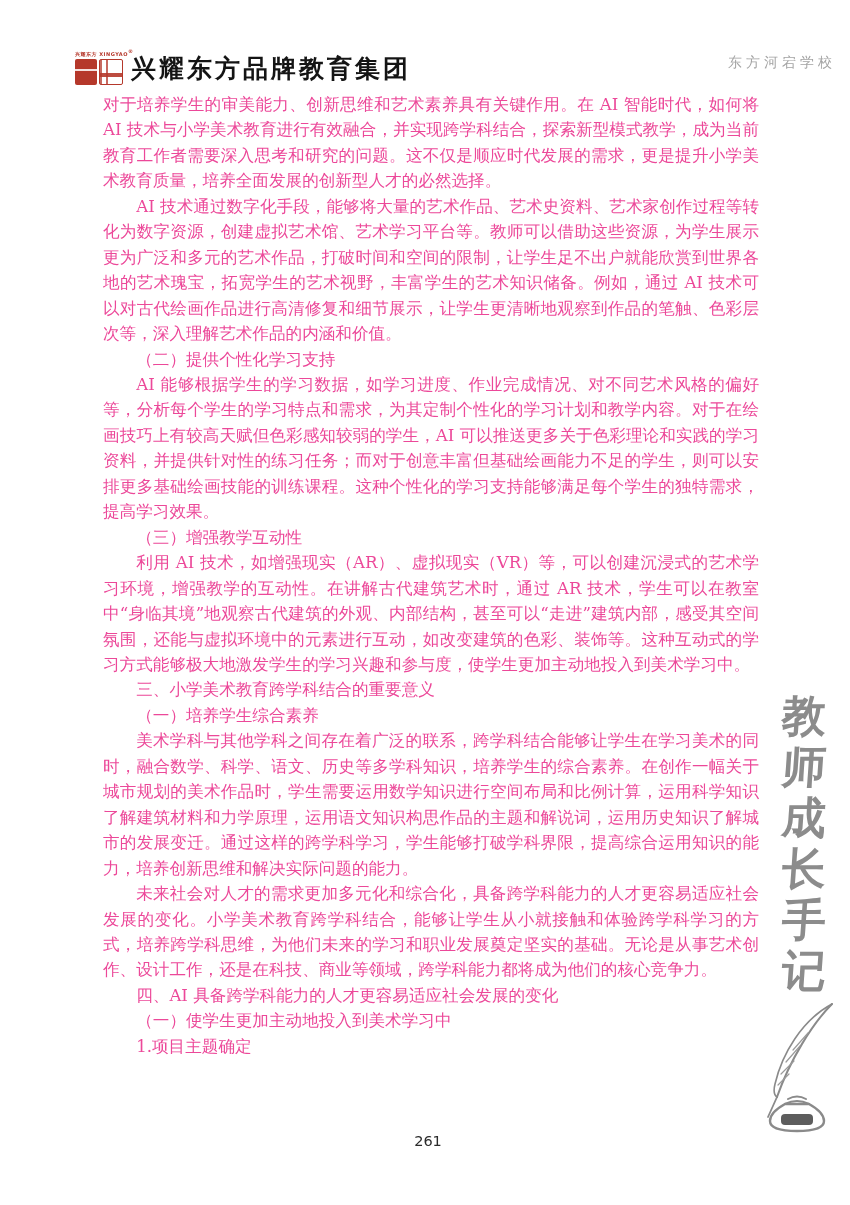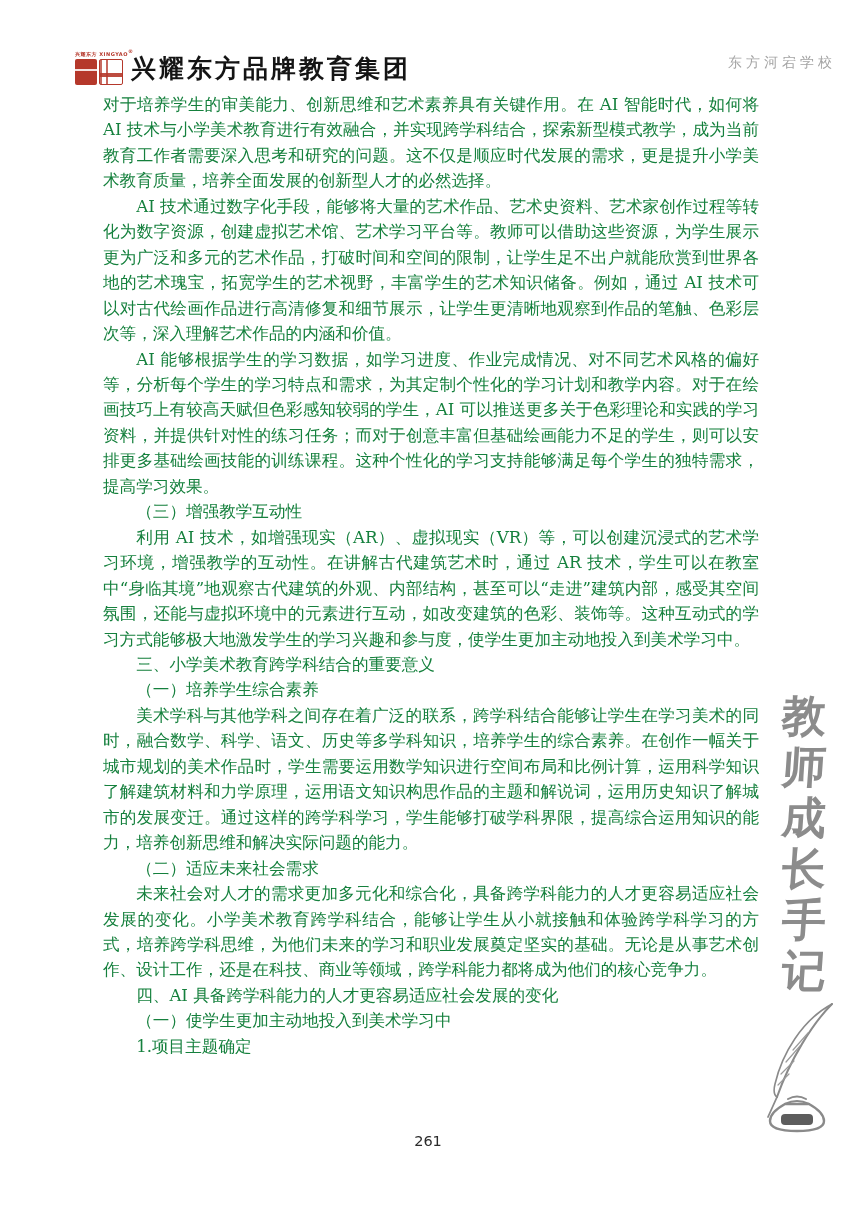--- a/index.html
+++ b/index.html
@@ -43,21 +43,21 @@
     letter-spacing:3px; white-space:nowrap;
   }
   .school-name {
     position:absolute; right:0; top:8px;
     font-size:14px; color:#a3a3a3; letter-spacing:4px; white-space:nowrap;
   }
 
   
   .doc-body {
     position:absolute; left:103px; top:92px; width:656px;
-    color:#15803d; font-size:16.6px; line-height:25.45px;
+    color:#ec4899; font-size:16.6px; line-height:25.45px;
     text-align:justify; text-justify:inter-ideograph;
   }
   .doc-body p { margin:0; text-indent:2em; }
   .doc-body p.continuation { text-indent:0; }
   .doc-body p.heading { text-indent:2em; }
 
   
   .vertical-title {
     position:absolute; left:772px; top:690px; width:64px;
     text-align:center; color:#8c8c8c;
@@ -91,27 +91,27 @@
         <div class="logo-block-b"></div>
       </div>
     </div>
     <div class="brand-title">兴耀东方品牌教育集团</div>
     <div class="school-name">东方河宕学校</div>
   </div>
 
   <div class="doc-body">
       <p class="continuation">对于培养学生的审美能力、创新思维和艺术素养具有关键作用。在 AI 智能时代，如何将 AI 技术与小学美术教育进行有效融合，并实现跨学科结合，探索新型模式教学，成为当前教育工作者需要深入思考和研究的问题。这不仅是顺应时代发展的需求，更是提升小学美术教育质量，培养全面发展的创新型人才的必然选择。</p>
       <p class="body">AI 技术通过数字化手段，能够将大量的艺术作品、艺术史资料、艺术家创作过程等转化为数字资源，创建虚拟艺术馆、艺术学习平台等。教师可以借助这些资源，为学生展示更为广泛和多元的艺术作品，打破时间和空间的限制，让学生足不出户就能欣赏到世界各地的艺术瑰宝，拓宽学生的艺术视野，丰富学生的艺术知识储备。例如，通过 AI 技术可以对古代绘画作品进行高清修复和细节展示，让学生更清晰地观察到作品的笔触、色彩层次等，深入理解艺术作品的内涵和价值。</p>
+      <p class="heading">（二）提供个性化学习支持</p>
       <p class="body">AI 能够根据学生的学习数据，如学习进度、作业完成情况、对不同艺术风格的偏好等，分析每个学生的学习特点和需求，为其定制个性化的学习计划和教学内容。对于在绘画技巧上有较高天赋但色彩感知较弱的学生，AI 可以推送更多关于色彩理论和实践的学习资料，并提供针对性的练习任务；而对于创意丰富但基础绘画能力不足的学生，则可以安排更多基础绘画技能的训练课程。这种个性化的学习支持能够满足每个学生的独特需求，提高学习效果。</p>
       <p class="heading">（三）增强教学互动性</p>
       <p class="body">利用 AI 技术，如增强现实（AR）、虚拟现实（VR）等，可以创建沉浸式的艺术学习环境，增强教学的互动性。在讲解古代建筑艺术时，通过 AR 技术，学生可以在教室中“身临其境”地观察古代建筑的外观、内部结构，甚至可以“走进”建筑内部，感受其空间氛围，还能与虚拟环境中的元素进行互动，如改变建筑的色彩、装饰等。这种互动式的学习方式能够极大地激发学生的学习兴趣和参与度，使学生更加主动地投入到美术学习中。</p>
       <p class="heading">三、小学美术教育跨学科结合的重要意义</p>
       <p class="heading">（一）培养学生综合素养</p>
       <p class="body">美术学科与其他学科之间存在着广泛的联系，跨学科结合能够让学生在学习美术的同时，融合数学、科学、语文、历史等多学科知识，培养学生的综合素养。在创作一幅关于城市规划的美术作品时，学生需要运用数学知识进行空间布局和比例计算，运用科学知识了解建筑材料和力学原理，运用语文知识构思作品的主题和解说词，运用历史知识了解城市的发展变迁。通过这样的跨学科学习，学生能够打破学科界限，提高综合运用知识的能力，培养创新思维和解决实际问题的能力。</p>
-      <p class="heading">（二）适应未来社会需求</p>
       <p class="body">未来社会对人才的需求更加多元化和综合化，具备跨学科能力的人才更容易适应社会发展的变化。小学美术教育跨学科结合，能够让学生从小就接触和体验跨学科学习的方式，培养跨学科思维，为他们未来的学习和职业发展奠定坚实的基础。无论是从事艺术创作、设计工作，还是在科技、商业等领域，跨学科能力都将成为他们的核心竞争力。</p>
       <p class="heading">四、AI 具备跨学科能力的人才更容易适应社会发展的变化</p>
       <p class="heading">（一）使学生更加主动地投入到美术学习中</p>
       <p class="heading">1.项目主题确定</p>
     </div>
 
   <div class="vertical-title">
       <span class="v-char">教</span>
       <span class="v-char">师</span>
       <span class="v-char">成</span>

